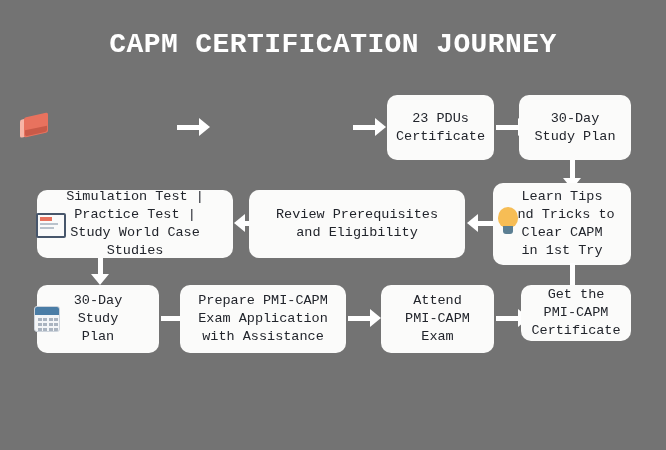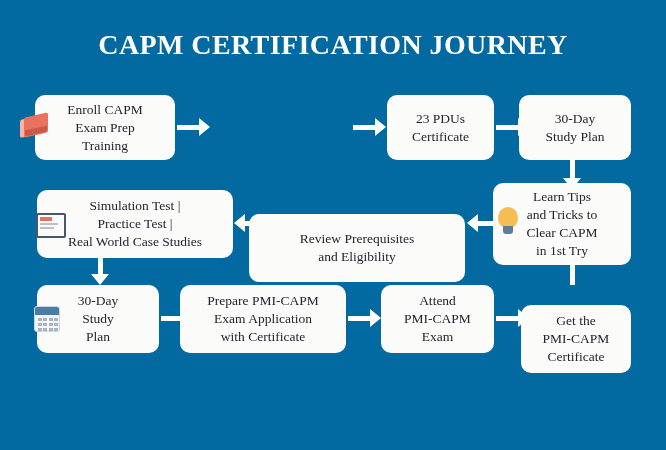--- a/index.html
+++ b/index.html
@@ -4,23 +4,23 @@
 <style>
   html, body {
     margin: 0;
     padding: 0;
     background: #33363f;
   }
   #page {
     position: relative;
     width: 666px;
     height: 450px;
-    background: #0369a1;
+    background: #737373;
     overflow: hidden;
-    font-family: Liberation Serif, serif;
+    font-family: Liberation Mono, monospace;
   }
 
   #title {
     position: absolute;
     left: 0;
     top: 28px;
     width: 666px;
     text-align: center;
     color: #ffffff;
     font-size: 28px;
@@ -133,25 +133,20 @@
   }
   .cal .grid i { display: block; background: #aab4c0; }
 </style>
 </head>
 <body>
 
 <div id="page">
 
   <div id="title">CAPM CERTIFICATION JOURNEY</div>
 
-  <div class="node" style="left:35px; top:95px; width:140px; height:65px;">
-    <span class="label">Enroll CAPM
-Exam Prep
-Training</span>
-  </div>
   <div class="nodeicon" style="left:20px; top:113px;">
     <div class="book">
         <div class="pages"></div>
         <div class="cover"></div>
         <div class="spine"></div>
       </div>
   </div>
 
   <div class="conn conn-h" style="left:177px; top:125px; width:24px;"></div>
   <div class="arrow arrow-right" style="left:199px; top:118px;"></div>
@@ -172,34 +167,34 @@
     <span class="label">30-Day
 Study Plan</span>
   </div>
 
   <div class="conn conn-v" style="left:570px; top:160px; height:22px;"></div>
   <div class="arrow arrow-down" style="left:563px; top:178px;"></div>
 
   <div class="node" style="left:37px; top:190px; width:196px; height:68px;">
     <span class="label">Simulation Test |
 Practice Test |
-Real World Case Studies</span>
+Study World Case Studies</span>
   </div>
   <div class="nodeicon" style="left:36px; top:213px;">
     <div class="card">
         <div class="bar1"></div>
         <div class="bar2"></div>
         <div class="bar3"></div>
       </div>
   </div>
 
   <div class="conn conn-h" style="left:245px; top:221px; width:24px;"></div>
   <div class="arrow arrow-left" style="left:234px; top:214px;"></div>
 
-  <div class="node" style="left:249px; top:190px; width:216px; height:68px;margin-top:24px;">
+  <div class="node" style="left:249px; top:190px; width:216px; height:68px;">
     <span class="label">Review Prerequisites
 and Eligibility</span>
   </div>
 
   <div class="conn conn-h" style="left:478px; top:221px; width:24px;"></div>
   <div class="arrow arrow-left" style="left:467px; top:214px;"></div>
 
   <div class="node" style="left:493px; top:183px; width:138px; height:82px;text-align:center;">
     <span class="label">Learn Tips
 and Tricks to
@@ -244,34 +239,34 @@
         </div>
     </div>
   </div>
 
   <div class="conn conn-h" style="left:161px; top:316px; width:24px;"></div>
   <div class="arrow arrow-right" style="left:183px; top:309px;"></div>
 
   <div class="node" style="left:180px; top:285px; width:166px; height:68px;">
     <span class="label">Prepare PMI-CAPM
 Exam Application
-with Certificate</span>
+with Assistance</span>
   </div>
 
   <div class="conn conn-h" style="left:348px; top:316px; width:24px;"></div>
   <div class="arrow arrow-right" style="left:370px; top:309px;"></div>
 
   <div class="node" style="left:381px; top:285px; width:113px; height:68px;text-align:center;">
     <span class="label">Attend
 PMI-CAPM
 Exam</span>
   </div>
 
   <div class="conn conn-h" style="left:496px; top:316px; width:24px;"></div>
   <div class="arrow arrow-right" style="left:518px; top:309px;"></div>
 
-  <div class="node" style="left:521px; top:285px; width:110px; height:68px;margin-top:20px;">
+  <div class="node" style="left:521px; top:285px; width:110px; height:56px;">
     <span class="label">Get the
 PMI-CAPM
 Certificate</span>
   </div>
 
 </div>
 
 </body></html>

